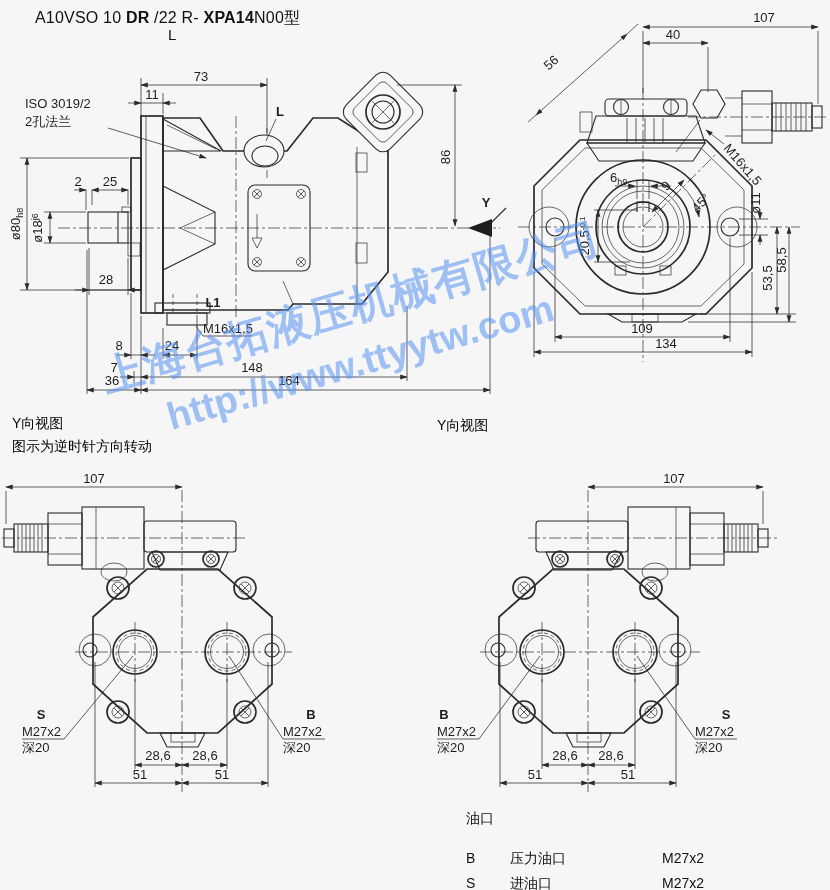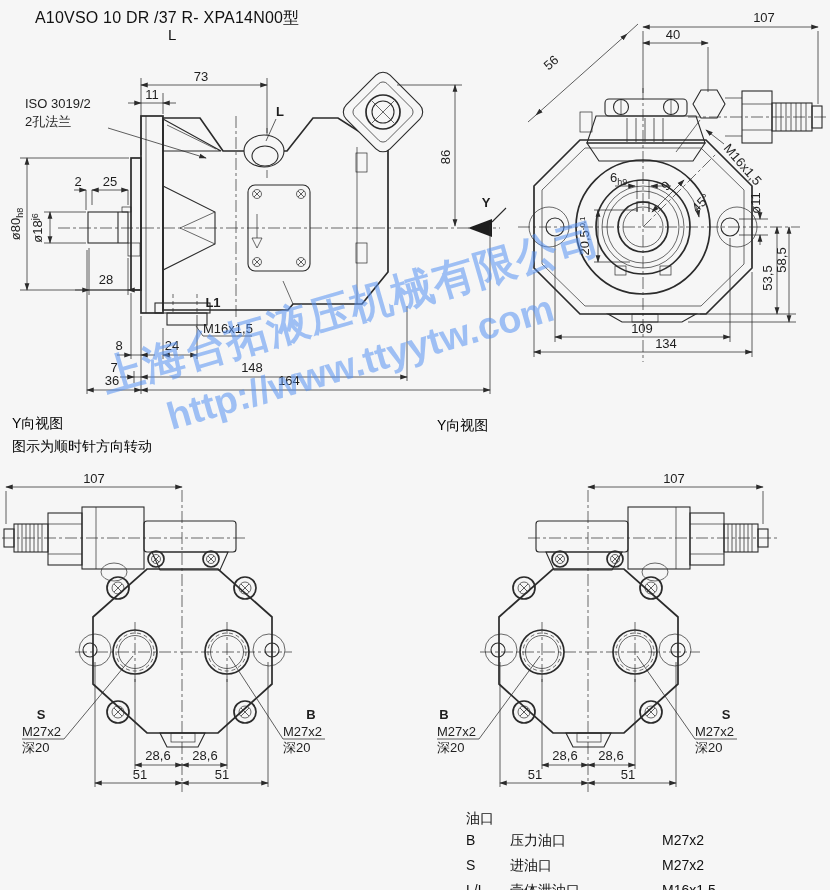--- a/index.html
+++ b/index.html
@@ -1,24 +1,24 @@
 <!DOCTYPE html>
 <html><head>
 <meta charset="utf-8">
 <style>
   html,body{margin:0;padding:0;}
   body{width:830px;height:890px;background:#f6f6f6;position:relative;overflow:hidden;
        font-family:"Liberation Sans",sans-serif;color:#1e1e1e;}
   .abs{position:absolute;}
   .title-line{font-size:16px;letter-spacing:.2px;color:#111;white-space:nowrap;}
-  .title-line .b{font-weight:normal;}
+  .title-line .b{font-weight:bold;}
   .title-sub{font-size:15px;color:#111;}
   .caption{font-size:14px;line-height:23px;color:#000000;white-space:nowrap;}
   .ports-table{font-size:14px;color:#111;}
-  .pt-title{margin-bottom:3px;}
+  .pt-title{margin-bottom:21px;}
   .pt-row{display:grid;grid-template-columns:44px 152px auto;line-height:19px;}
   .pt-code sub{font-size:9px;}
   .watermark{transform:rotate(-16deg);transform-origin:0 0;color:rgba(85,145,242,.55);
              white-space:nowrap;pointer-events:none;}
   .wm1{font-size:42px;letter-spacing:1px;font-weight:bold;}
   .wm2{font-size:38px;padding-left:52px;margin-top:6px;font-weight:bold;}
   svg text{font-family:"Liberation Sans",sans-serif;font-size:13px;fill:#1e1e1e;}
   svg .tb{font-weight:bold;}
   .ln{stroke:#2b2b2b;fill:none;stroke-width:1.1;}
   .bold{stroke-width:1.7;}
@@ -482,27 +482,27 @@
       <line class="dim" x1="676" y1="662" x2="676" y2="787"></line>
       <line class="dim" x1="500" y1="783" x2="588" y2="783" marker-start="url(#arr)" marker-end="url(#arr)"></line>
       <line class="dim" x1="588" y1="783" x2="676" y2="783" marker-start="url(#arr)" marker-end="url(#arr)"></line>
       <text x="535" y="779" text-anchor="middle">51</text>
       <text x="628" y="779" text-anchor="middle">51</text>
     </g>
   </g>
 </svg>
 
 <div class="abs title-line" style="left:35px;top:8px">
-  <span>A10VSO 10 </span><span class="b">DR</span><span> /37 R- </span><span class="b">XPA14</span><span>N00型</span>
+  <span>A10VSO 10 </span><span class="b">DR</span><span> /22 R- </span><span class="b">XPA14</span><span>N00型</span>
 </div>
 <div class="abs title-sub" style="left:168px;top:26px">L</div>
 
 <div class="abs caption" style="left:12px;top:412px">
   <div>Y向视图</div>
-  <div>图示为顺时针方向转动</div>
+  <div>图示为逆时针方向转动</div>
 </div>
 <div class="abs caption" style="left:437px;top:414px">
   <div>Y向视图</div>
 </div>
 
 <div class="abs ports-table" style="left:466px;top:810px">
   <div class="pt-title">油口</div>
   <div class="pt-row">
     <span class="pt-code"><span>B</span><sub></sub></span>
     <span class="pt-name">压力油口</span>

